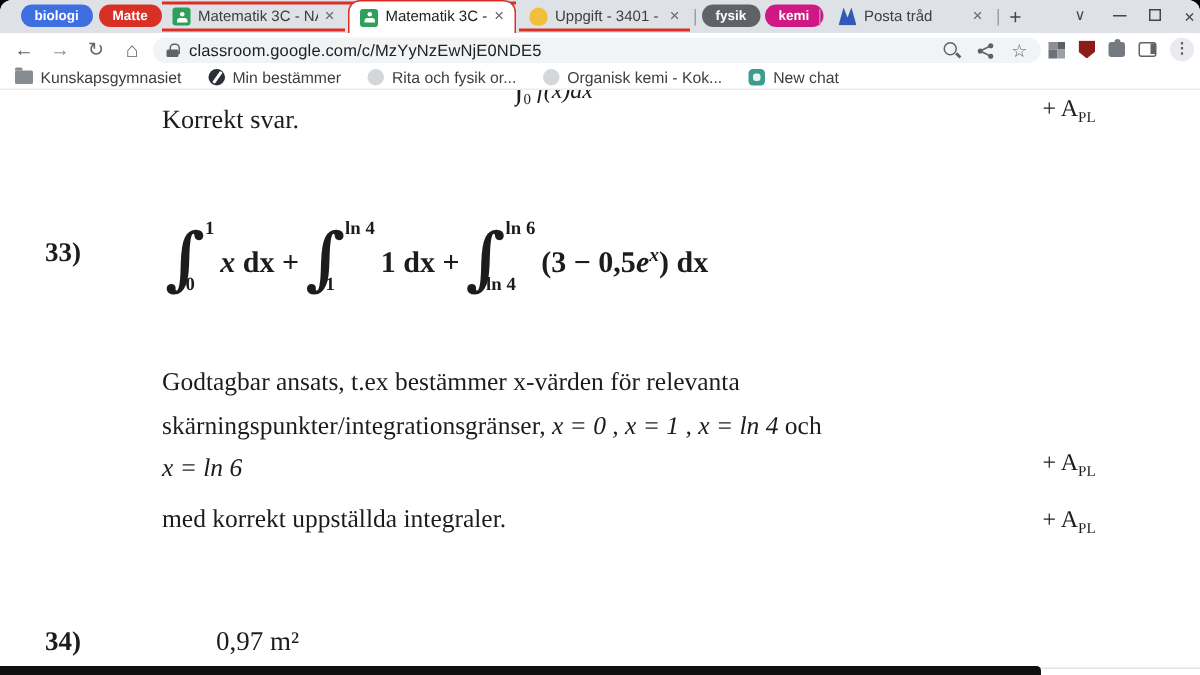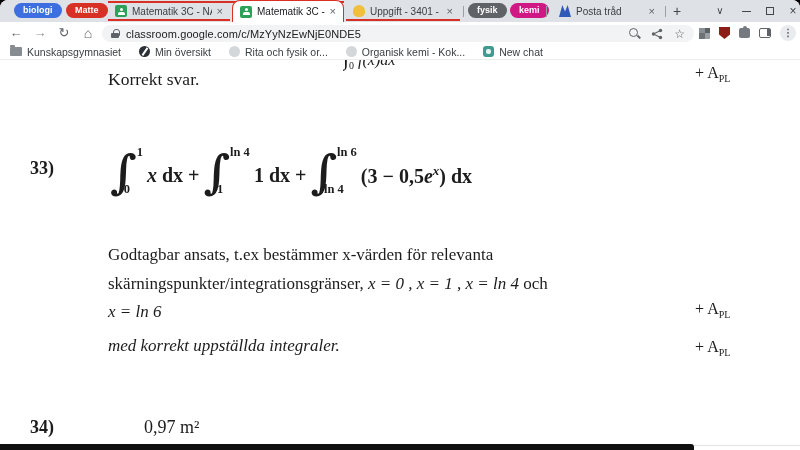--- a/index.html
+++ b/index.html
@@ -96,21 +96,21 @@
   .integral { display:inline-flex; }
   .int-sign { font-family:"DejaVu Serif",serif; font-size:46px; line-height:58px; font-weight:bold; }
   .lims { display:flex; flex-direction:column; justify-content:space-between; height:56px;
           font-size:12.5px; font-weight:bold; margin-left:-3px; padding:2px 0; }
   .lims .up { transform:translateX(3px); white-space:nowrap; }
   .lims .lo { transform:translateX(-10px); white-space:nowrap; }
   .math-body { font-size:20px; font-weight:bold; margin:6px 4px 0 7px; white-space:nowrap; }
   .mi { font-style:italic; }
   .msup { font-size:13px; font-style:italic; vertical-align:super; }
   .para { position:absolute; left:108px; top:181px; width:575px; font-size:17px; line-height:28.5px; }
-  .line4 { position:absolute; left:108px; top:276px; font-size:17px;font-style:italic; }
+  .line4 { position:absolute; left:108px; top:276px; font-size:17px; }
   .answer { position:absolute; left:108px; font-size:18px; }
   .bottom-bar { position:absolute; left:0; bottom:0; width:694px; height:6px; background:#101010;
                 border-radius:0 3px 0 0; }
   .bottom-line { position:absolute; left:694px; right:0; bottom:4px; height:1px; background:#e3e3e3; }
 </style>
 </head>
 <body>
 
 <div class="window">
 
@@ -194,21 +194,21 @@
     </div>
   </div>
 
   <div class="bookmarks">
     <span class="bm">
       <span class="bm-folder"></span>
       <span>Kunskapsgymnasiet</span>
     </span>
     <span class="bm">
       <span class="bm-dark"></span>
-      <span>Min översikt</span>
+      <span>Min bestämmer</span>
     </span>
     <span class="bm">
       <span class="bm-gray"></span>
       <span>Rita och fysik or...</span>
     </span>
     <span class="bm">
       <span class="bm-gray"></span>
       <span>Organisk kemi - Kok...</span>
     </span>
     <span class="bm">

